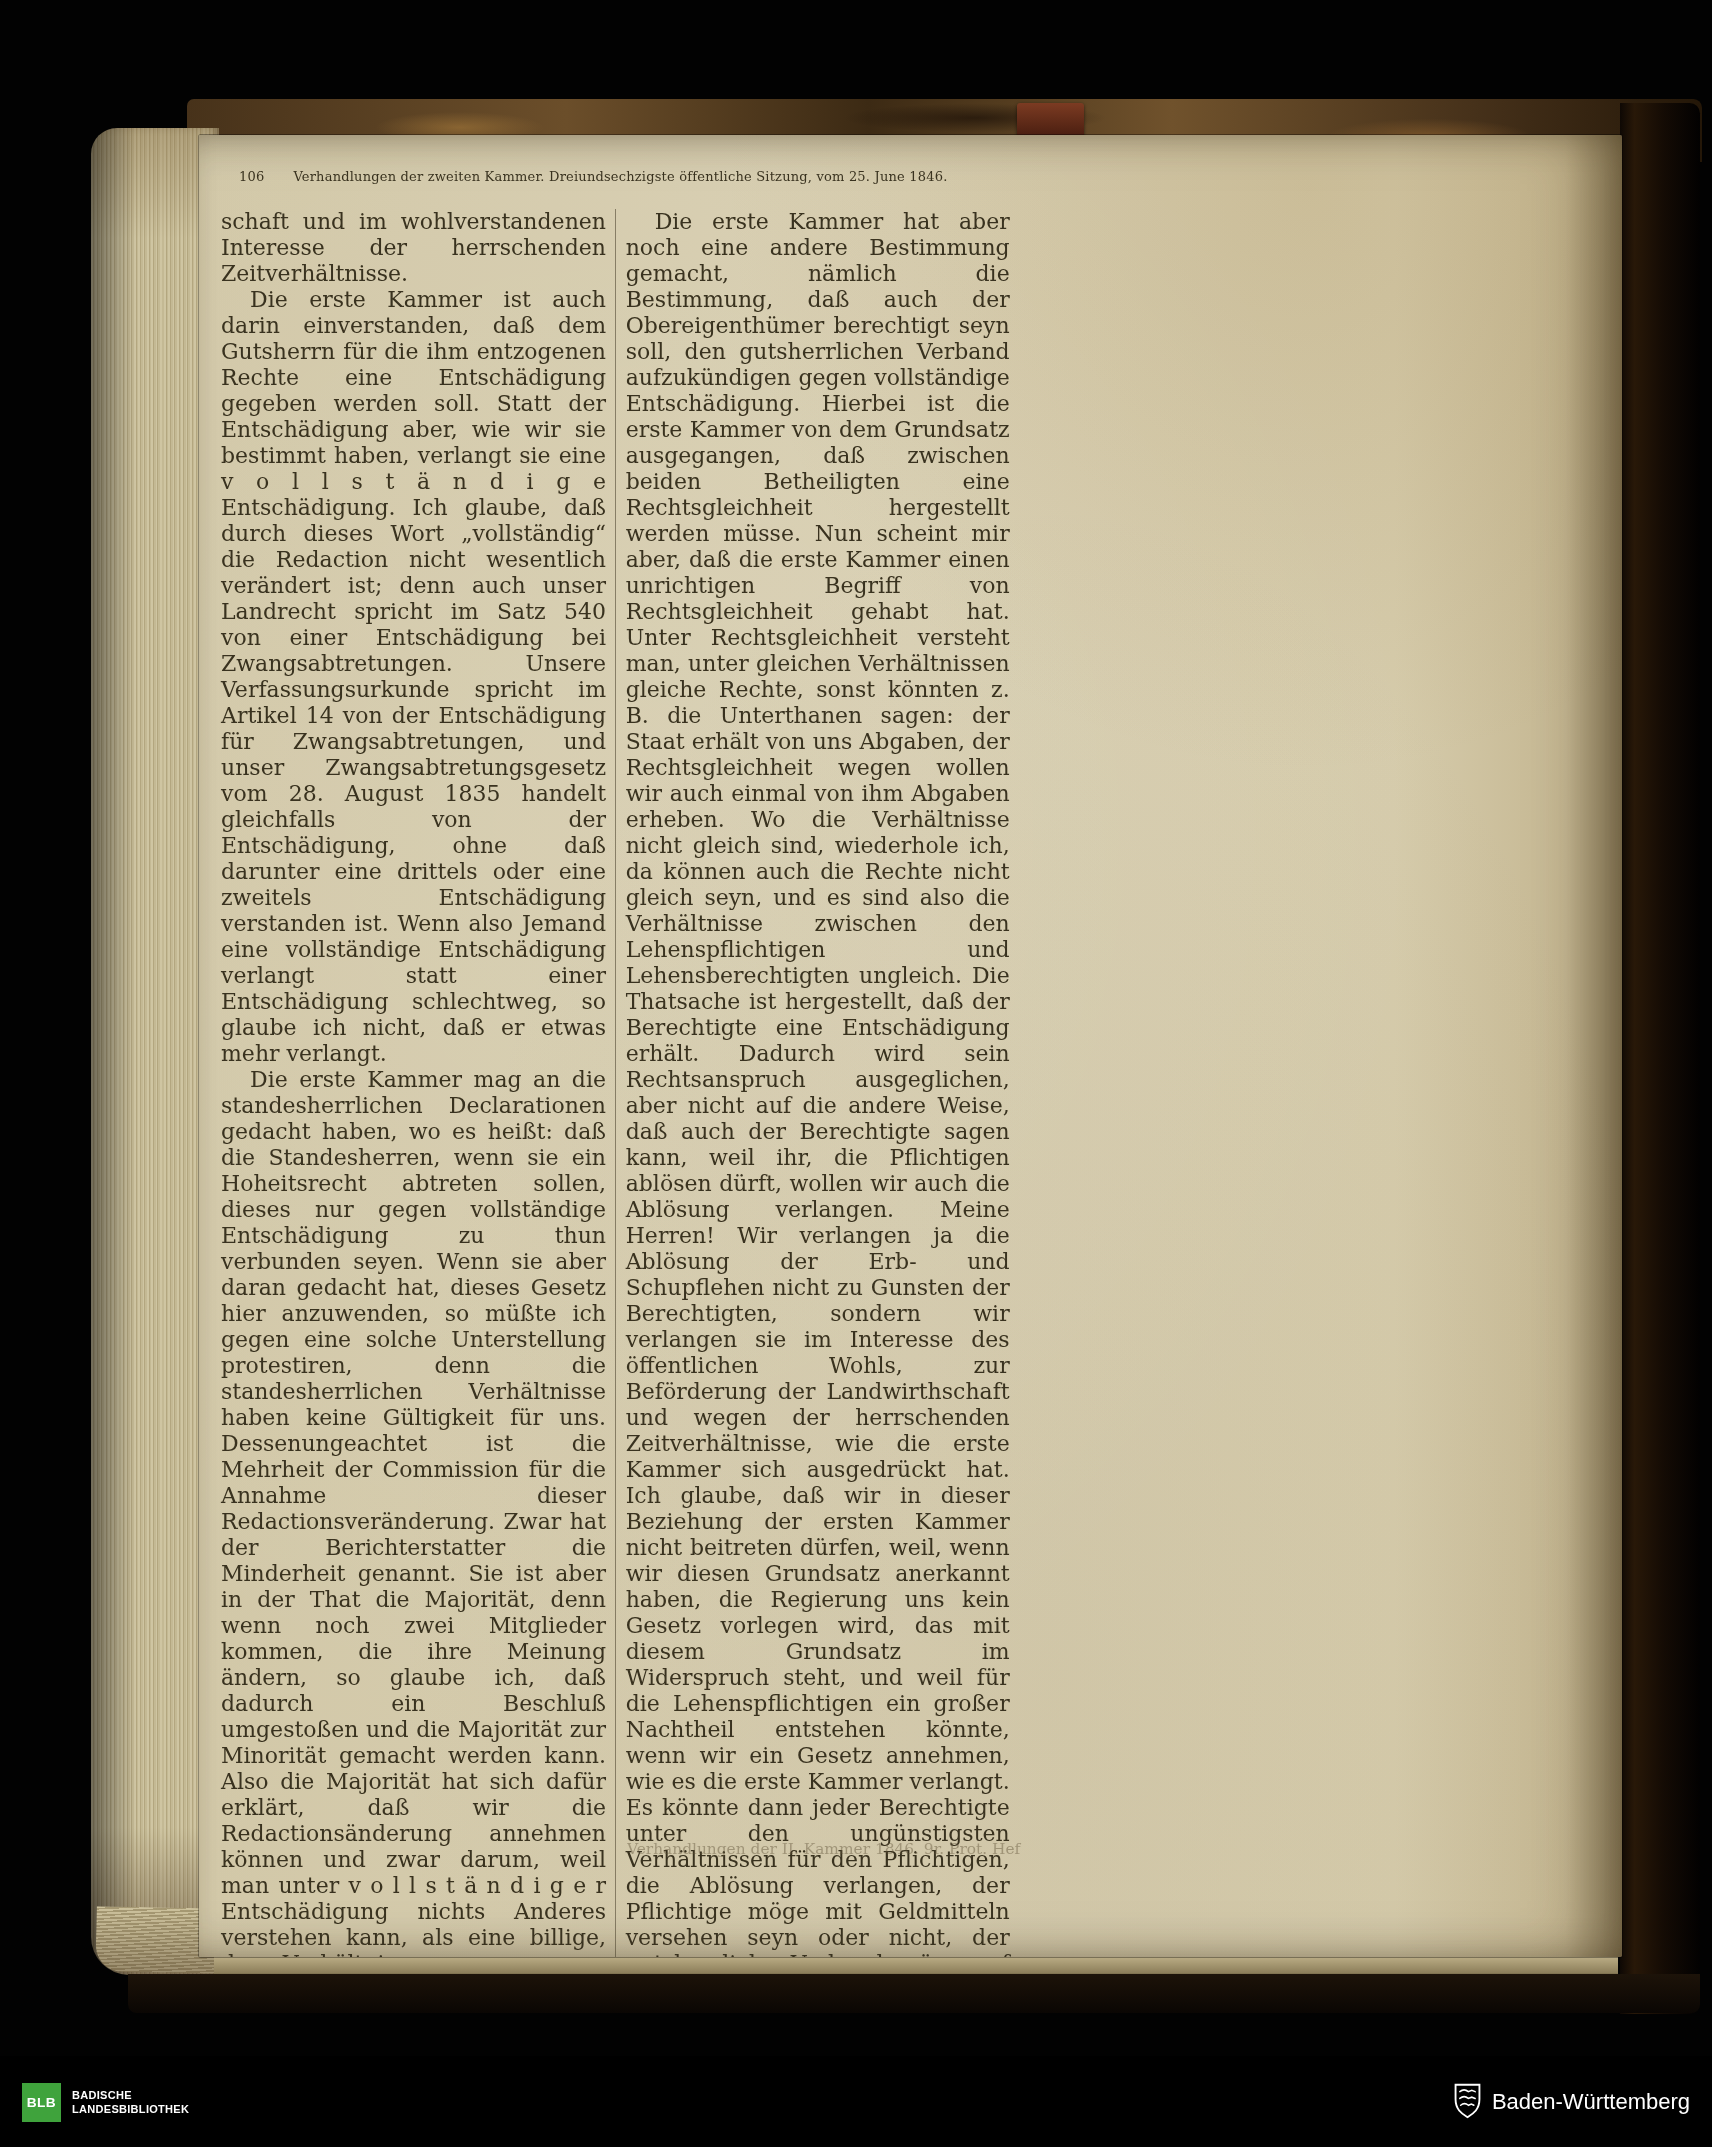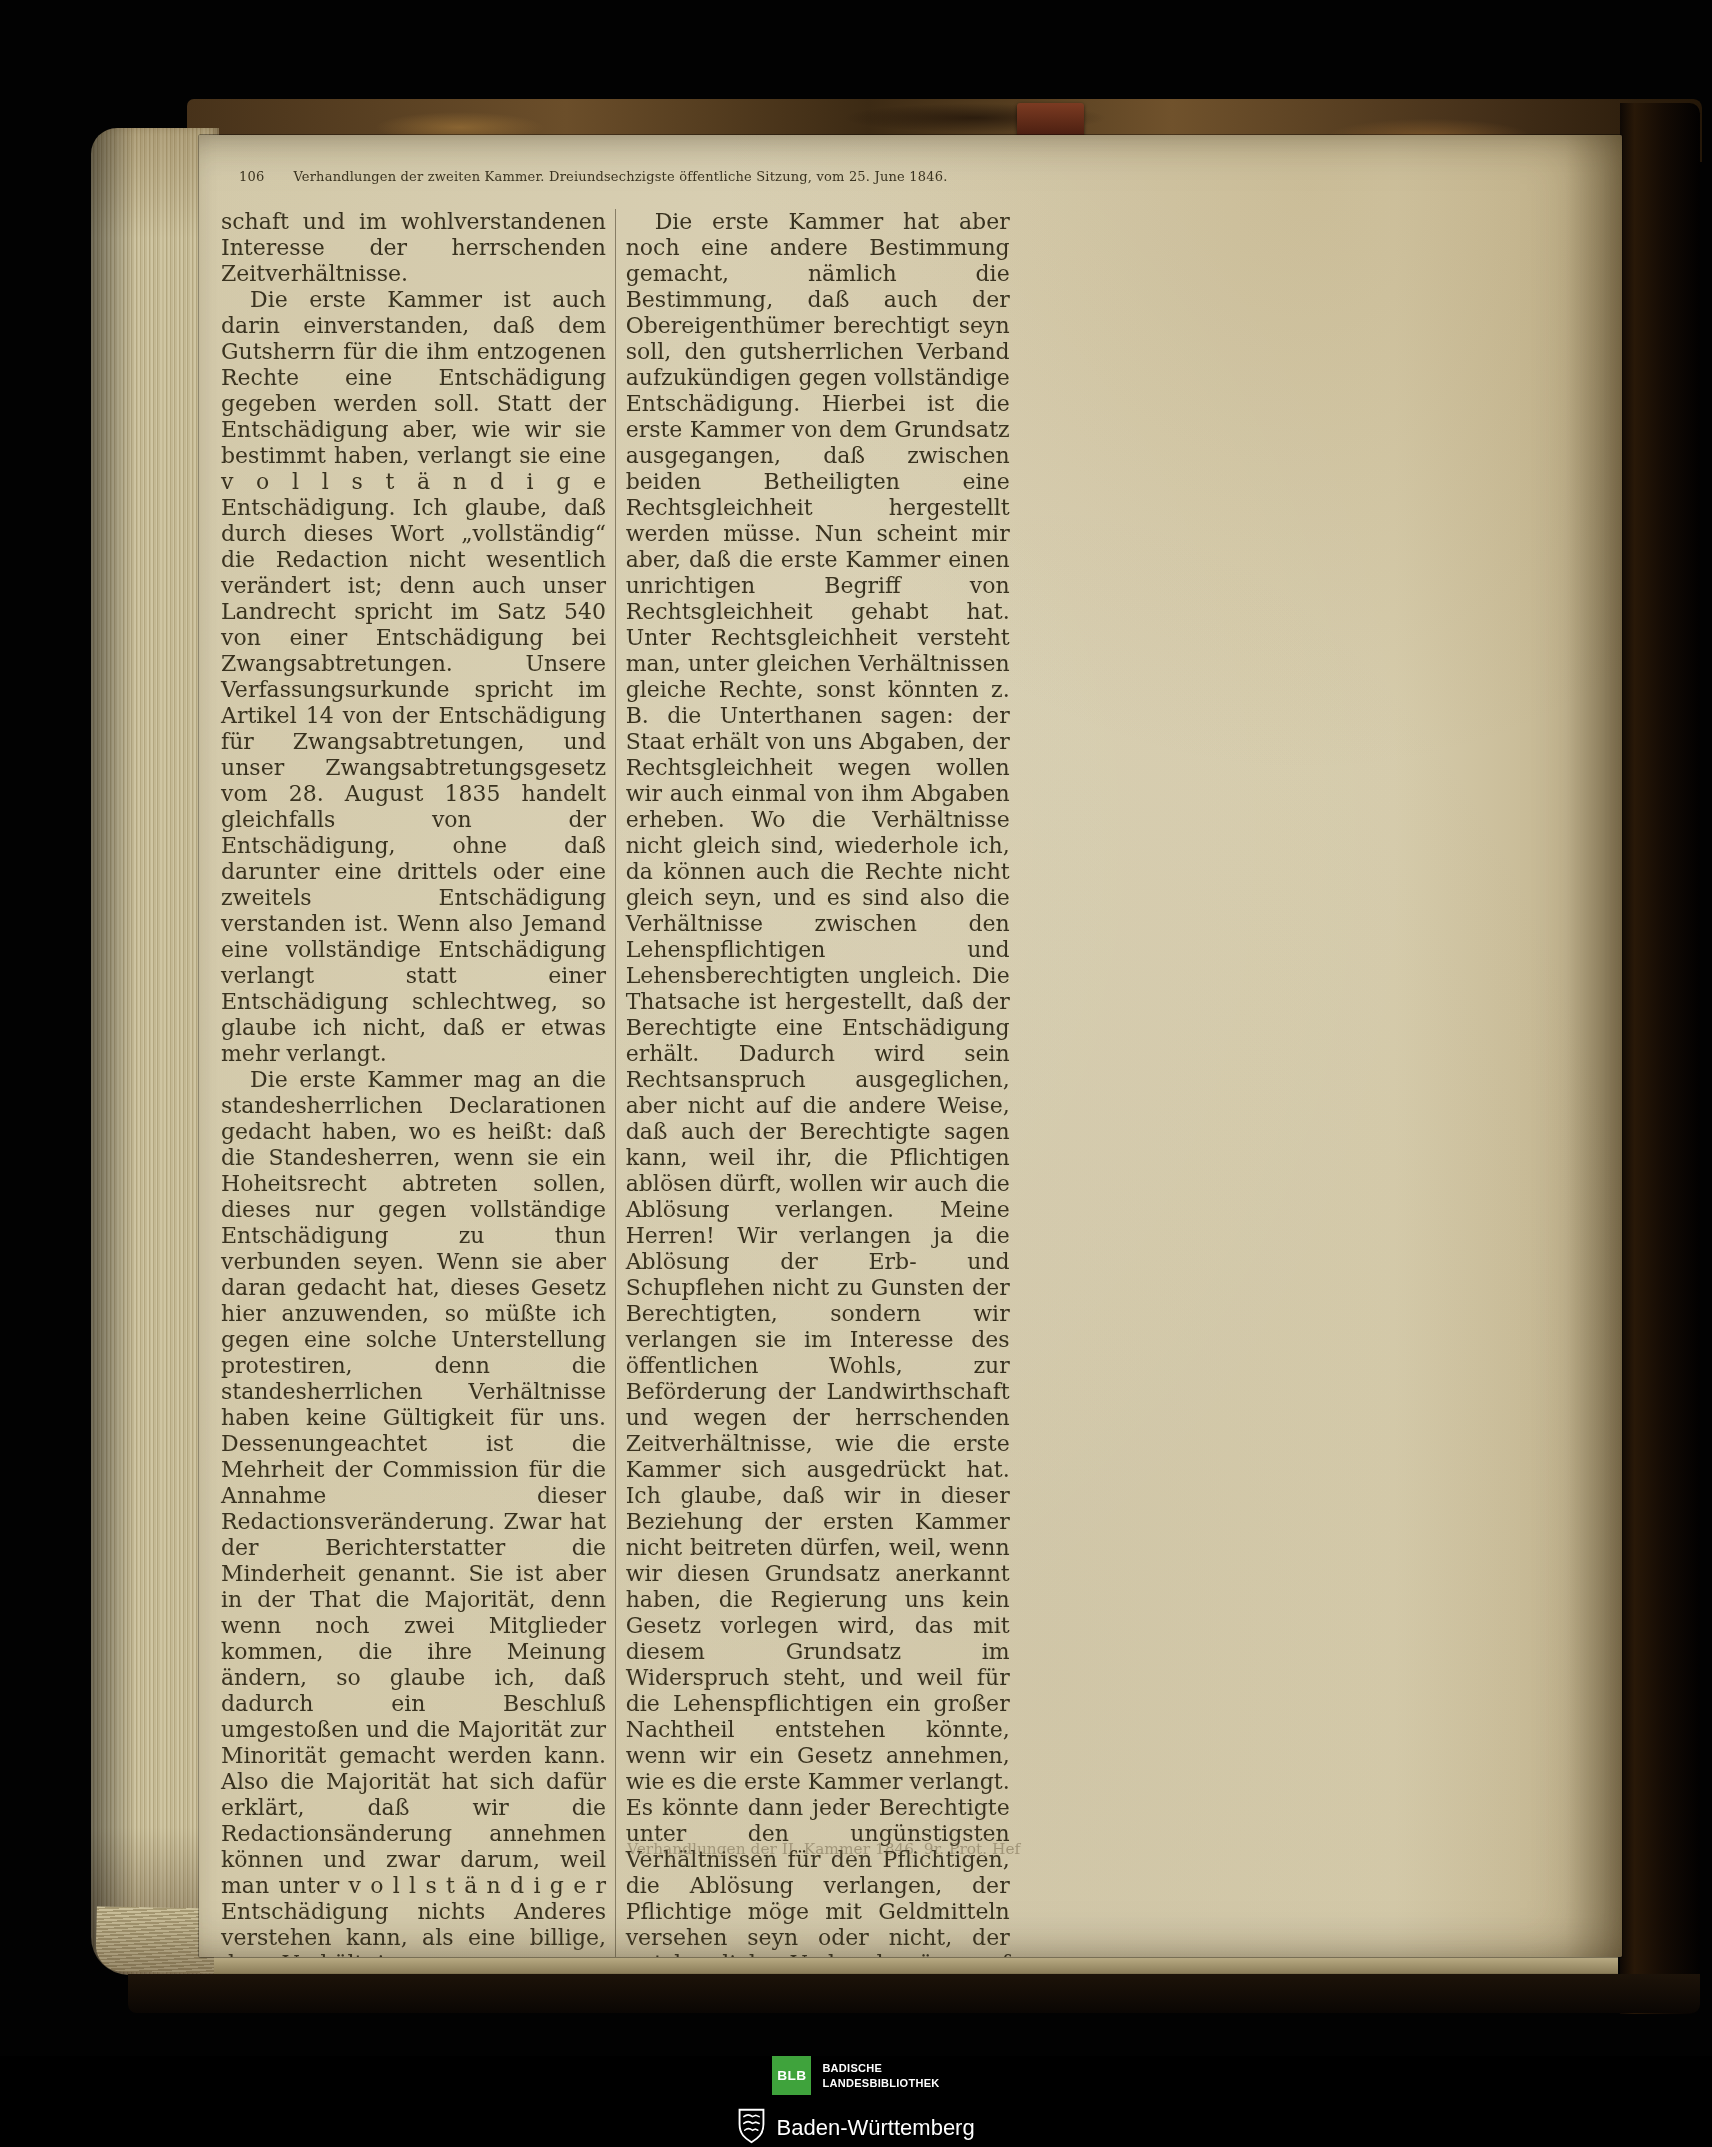--- a/index.html
+++ b/index.html
@@ -88,21 +88,21 @@
   .show-through {
     position:absolute; left:428px; top:1705px; width:394px;
     font-size:15.4px; color:rgba(95,82,55,.45); filter:blur(0.6px);
     transform:skewX(-1deg); white-space:nowrap; overflow:hidden;
   }
 
   
   .footer {
     position:absolute; left:0; right:0; bottom:0; height:92px; background:#000;
     display:flex; align-items:center; justify-content:space-between;
-    padding:0 22px; font-family:"Liberation Sans", sans-serif;flex-direction:column;
+    padding:0 22px; font-family:"Liberation Sans", sans-serif;
   }
   .footer-brand { display:flex; align-items:center; gap:11px; cursor:pointer; }
   .blb-badge {
     width:39px; height:39px; background:#3fa33c; color:#fff;
     display:flex; align-items:center; justify-content:center;
     font-weight:bold; font-size:13.7px; letter-spacing:0.4px;
   }
   .blb-text { color:#fff; font-weight:bold; font-size:11px; line-height:1.3; letter-spacing:0.3px; }
   .bw-brand { display:flex; align-items:center; gap:10.3px; cursor:pointer; }
   .bw-text { color:#fff; font-size:22px; }

